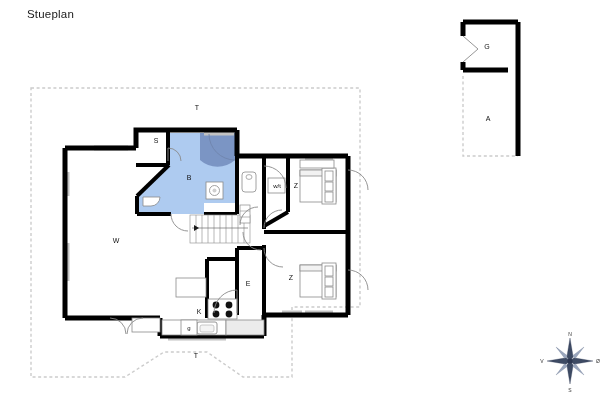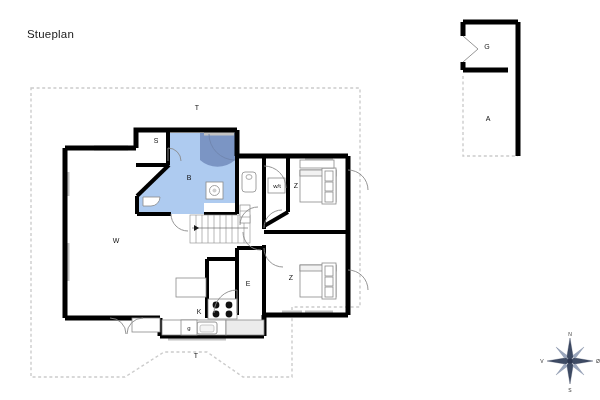--- a/index.html
+++ b/index.html
@@ -5,21 +5,21 @@
   html,body{margin:0;padding:0;}
   body{
     width:600px;height:400px;
     background:#ffffff;
     font-family:"Liberation Sans", sans-serif;
     overflow:hidden;
     position:relative;
   }
   #plan-title{
     position:absolute;left:27px;top:8px;
-    font-size:11.5px;color:#1a1a1a;letter-spacing:.2px;margin-top:20px;
+    font-size:11.5px;color:#1a1a1a;letter-spacing:.2px;
   }
   #canvas-wrap{position:absolute;left:0;top:0;width:600px;height:400px;}
   svg{display:block;}
   .rm-label{font-family:"Liberation Sans",sans-serif;font-size:7px;fill:#111;text-anchor:middle;}
   .rm-label.sm{font-size:6px;}
   .compass-label{font-family:"Liberation Sans",sans-serif;font-size:5px;fill:#333;text-anchor:middle;}
 </style>
 </head>
 <body>
 

